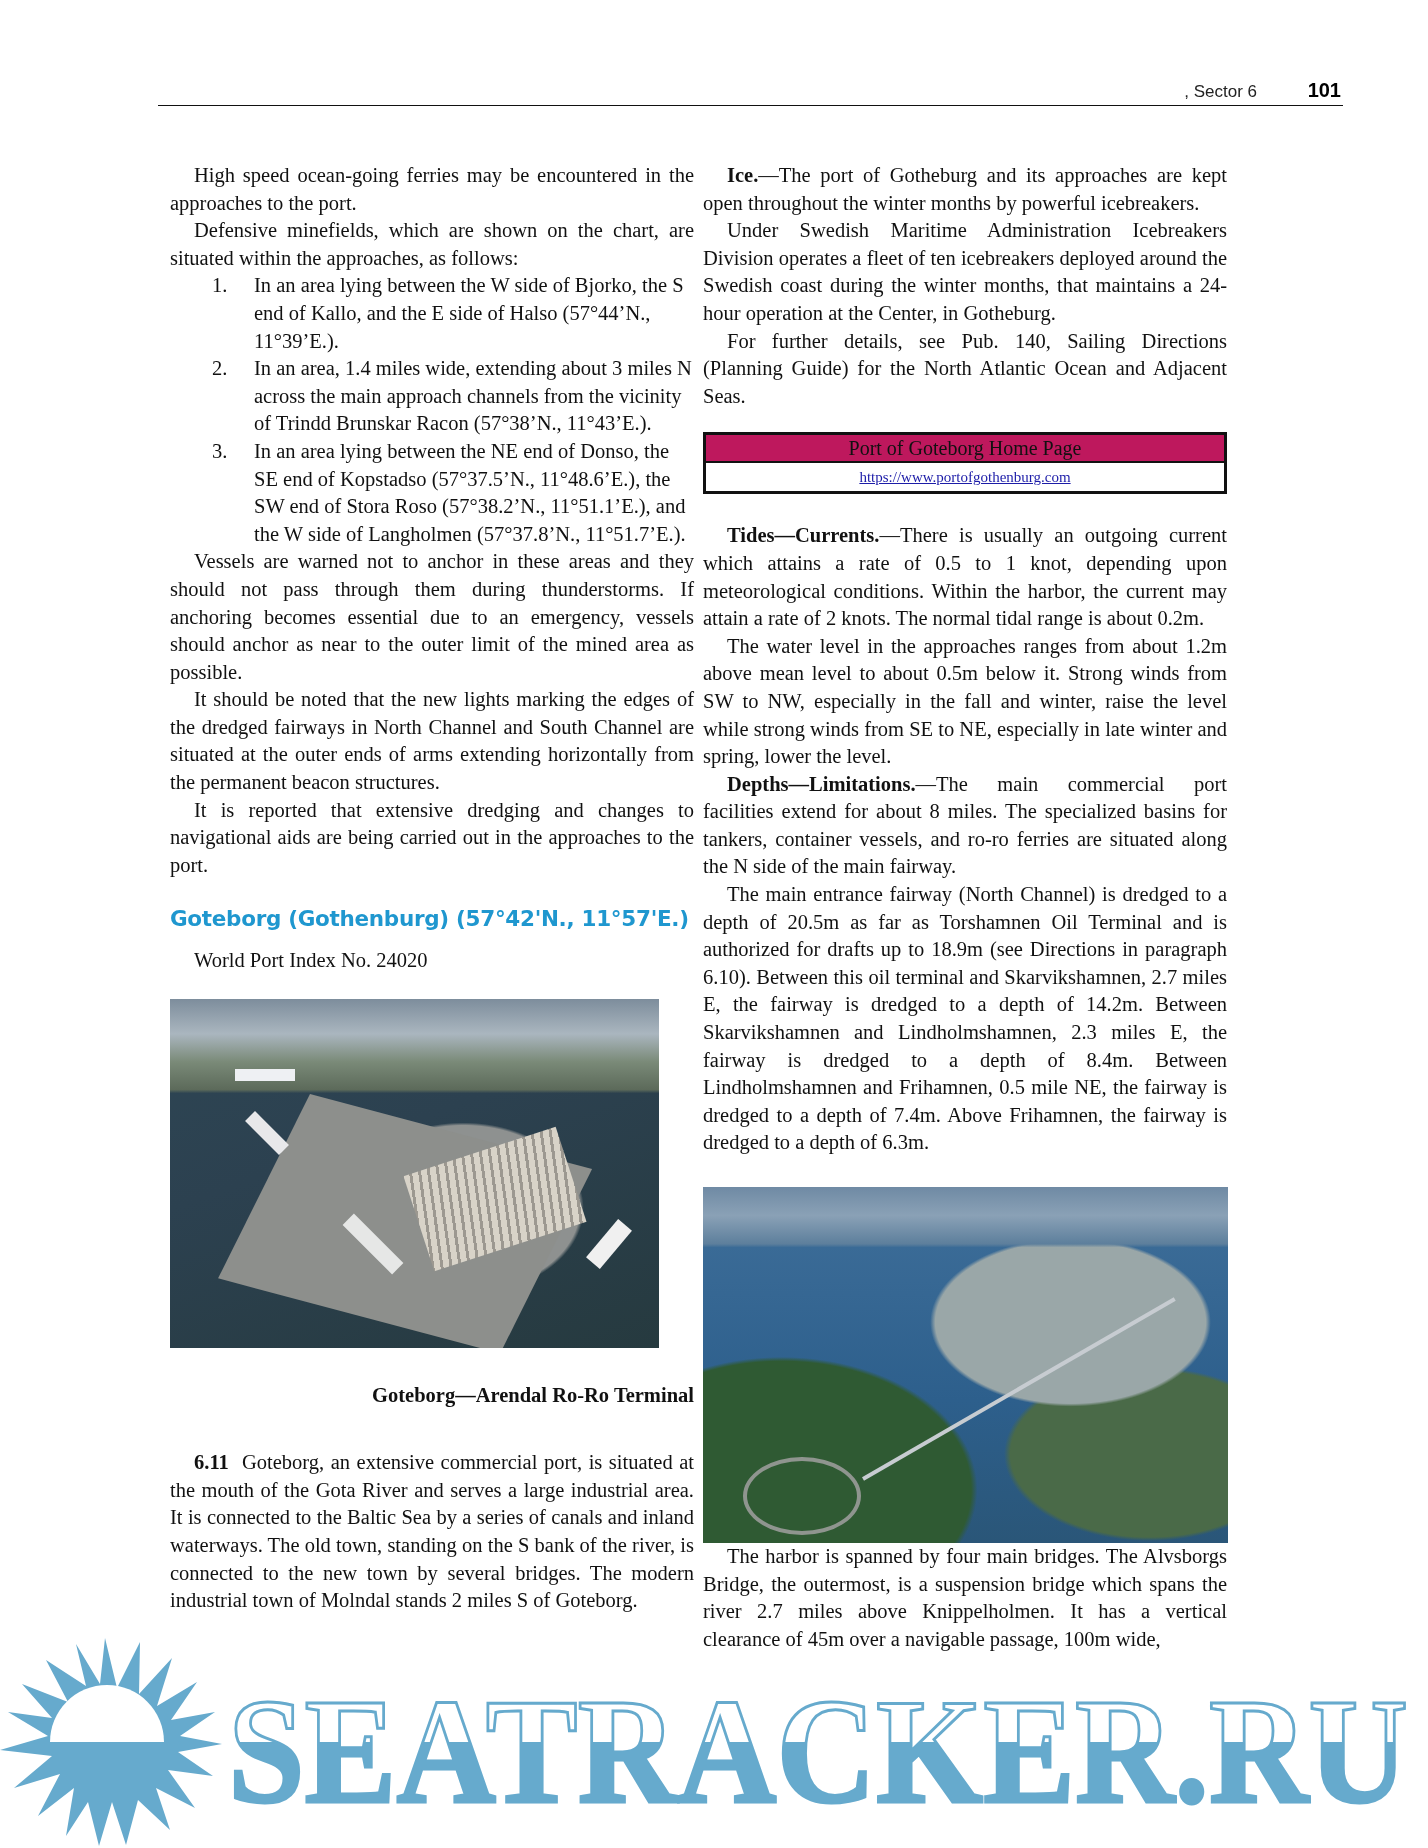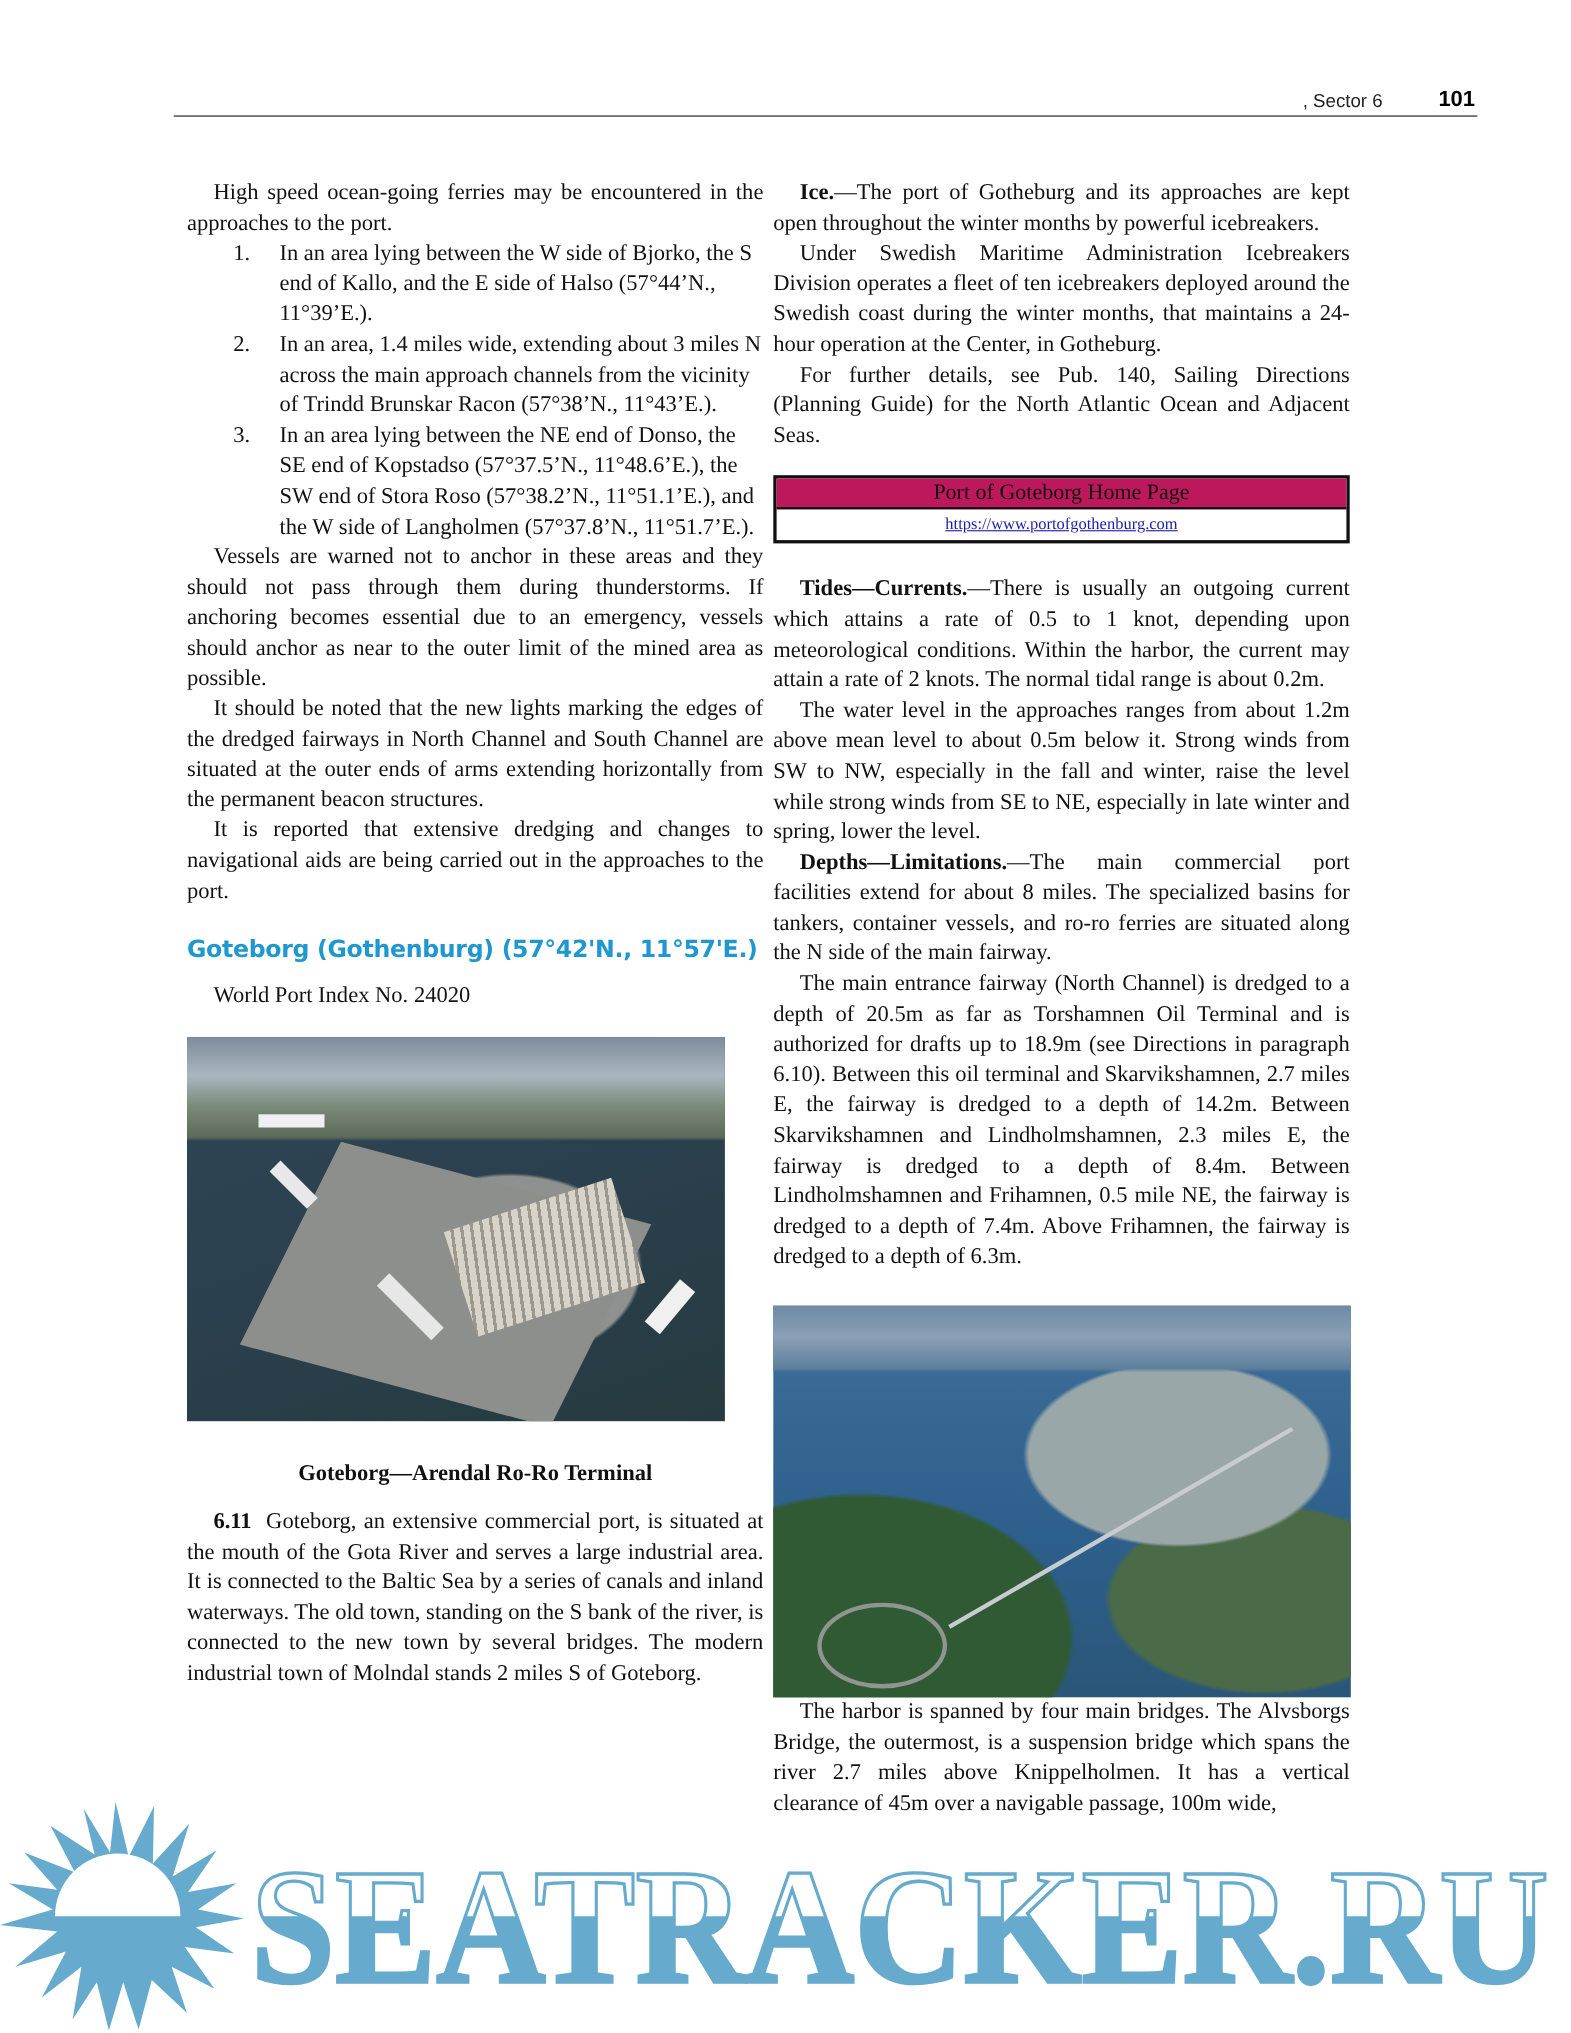--- a/index.html
+++ b/index.html
@@ -65,20 +65,21 @@
 </head>
 <body>
 
 <div class="header">
   <span class="sector">, Sector 6</span>
   <span class="pageno">101</span>
 </div>
 
 <div class="col left">
   <p>High speed ocean-going ferries may be encountered in the approaches to the port.</p>
+  <p>Defensive minefields, which are shown on the chart, are situated within the approaches, as follows:</p>
   <ol class="mines">
     <li>
       <span class="num">1.</span>
       <span>In an area lying between the W side of Bjorko, the S end of Kallo, and the E side of Halso (57°44’N., 11°39’E.).</span>
     </li>
     <li>
       <span class="num">2.</span>
       <span>In an area, 1.4 miles wide, extending about 3 miles N across the main approach channels from the vicinity of Trindd Brunskar Racon (57°38’N., 11°43’E.).</span>
     </li>
     <li>
@@ -94,21 +95,21 @@
   <p class="wpi">World Port Index No. 24020</p>
 
   <div class="photo photo1">
     <div class="quay"></div>
     <div class="rows"></div>
     <div class="ferry"></div>
     <div class="ship1"></div>
     <div class="ship2"></div>
     <div class="ship3"></div>
   </div>
-  <p class="caption" style="margin-top:34px;margin-bottom:16px;">Goteborg—Arendal Ro-Ro Terminal</p>
+  <p class="caption" style="margin-top:34px;margin-bottom:40px;text-align:right;">Goteborg—Arendal Ro-Ro Terminal</p>
 
   <p><b>6.11</b>&nbsp;&nbsp;<span>Goteborg, an extensive commercial port, is situated at the mouth of the Gota River and serves a large industrial area. It is connected to the Baltic Sea by a series of canals and inland waterways. The old town, standing on the S bank of the river, is connected to the new town by several bridges. The modern industrial town of Molndal stands 2 miles S of Goteborg.</span></p>
 </div>
 
 <div class="col right">
   <p><b>Ice.</b><span>—The port of Gotheburg and its approaches are kept open throughout the winter months by powerful icebreakers.</span></p>
   <p>Under Swedish Maritime Administration Icebreakers Division operates a fleet of ten icebreakers deployed around the Swedish coast during the winter months, that maintains a 24-hour operation at the Center, in Gotheburg.</p>
   <p>For further details, see Pub. 140, Sailing Directions (Planning Guide) for the North Atlantic Ocean and Adjacent Seas.</p>
 
   <div class="linkbox">

